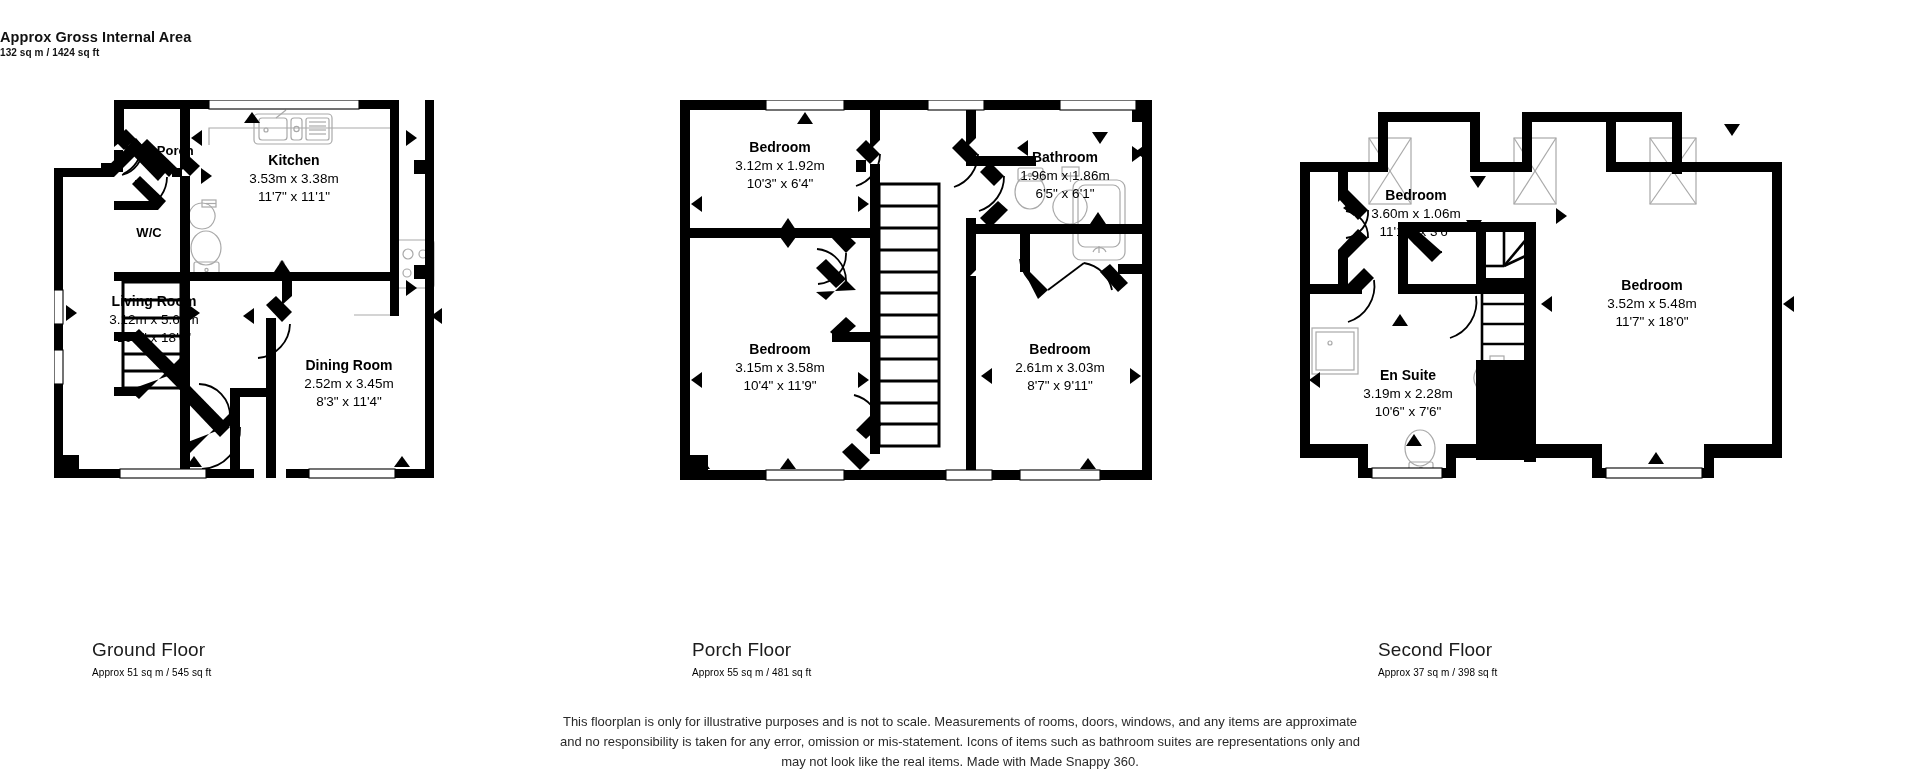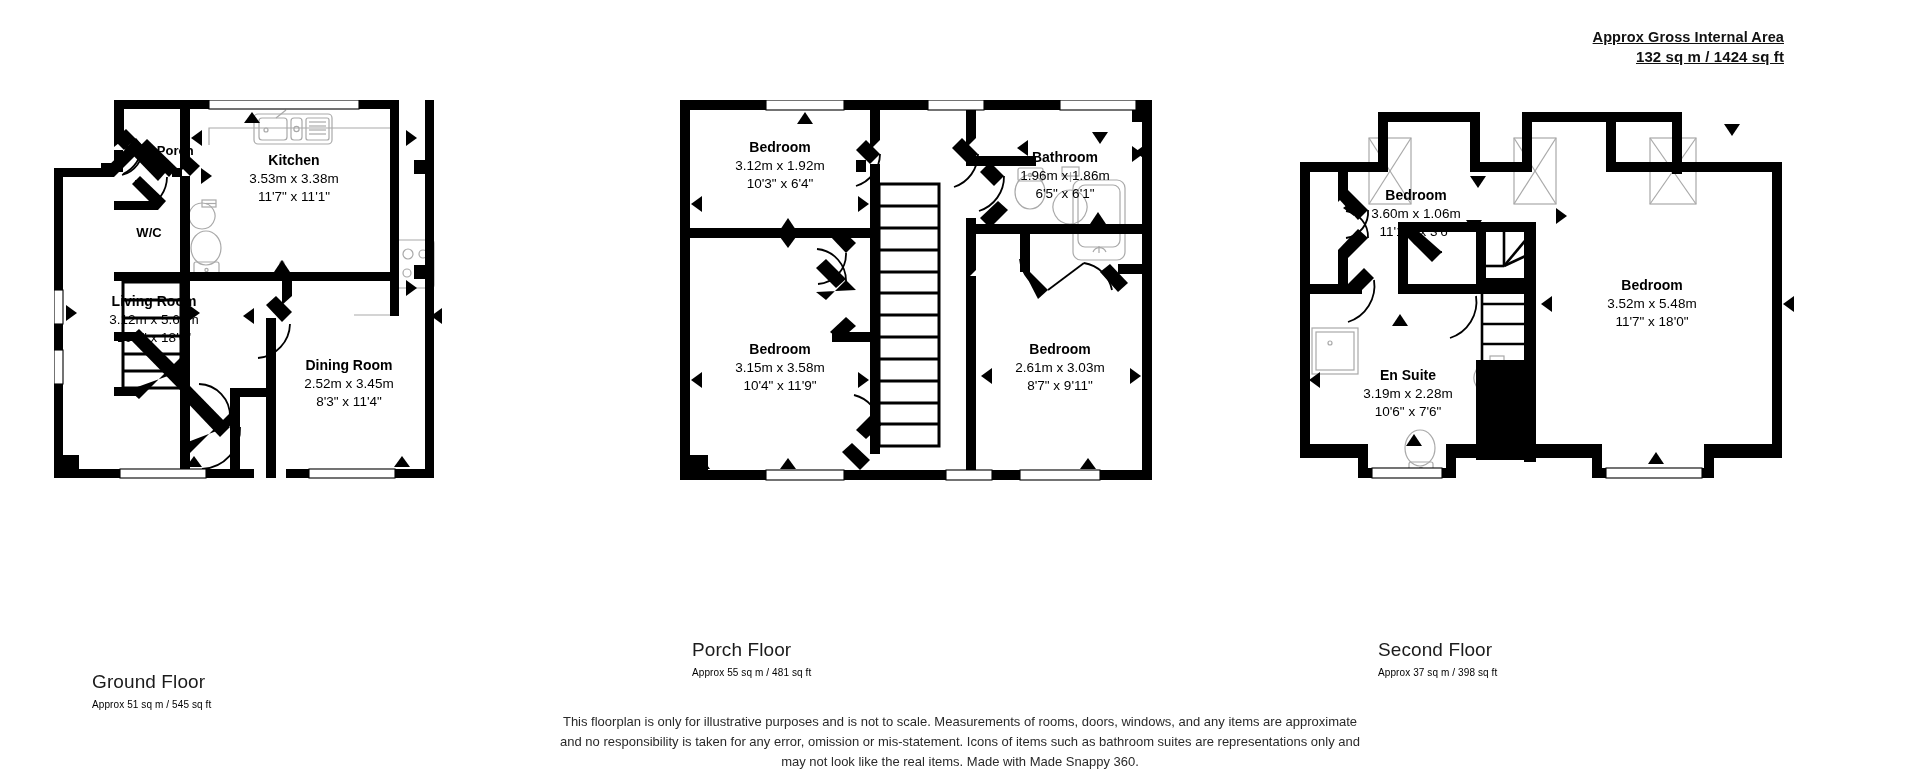--- a/index.html
+++ b/index.html
@@ -23,53 +23,51 @@
     width: 1920px;
     height: 776px;
   }
 
   
   .header {
     position: absolute;
     left: 0;
     top: 28px;
     width: 1784px;
-    text-align: right;
+    text-align: left;
     line-height: 1.28;
-    text-decoration: underline;
   }
   .header .line1 {
     font-size: 14.5px;
     font-weight: bold;
     letter-spacing: .1px;
   }
   .header .line2 {
-    font-size: 15px;
+    font-size: 10px;
     font-weight: bold;
     letter-spacing: .1px;
-    padding-left: 16px;
   }
 
   
   .floor {
     position: absolute;
     top: 100px;
   }
   #floor-ground { left: 54px;   width: 580px; }
   #floor-first  { left: 680px;  width: 560px; }
   #floor-second { left: 1290px; width: 560px; }
 
   .plan-svg { display: block; }
 
   
   .caption {
     position: absolute;
     line-height: 1.0;
   }
-  #caption-ground { left: 92px;   top: 640px; margin-top: 32px; }
+  #caption-ground { left: 92px;   top: 640px; }
   #caption-first  { left: 692px;  top: 640px; }
   #caption-second { left: 1378px; top: 640px; }
 
   .caption .floor-title {
     font-size: 19px;
     font-weight: normal;
     color: #1b1b1b;
     margin: 0 0 9px 0;
     letter-spacing: .1px;
   }

